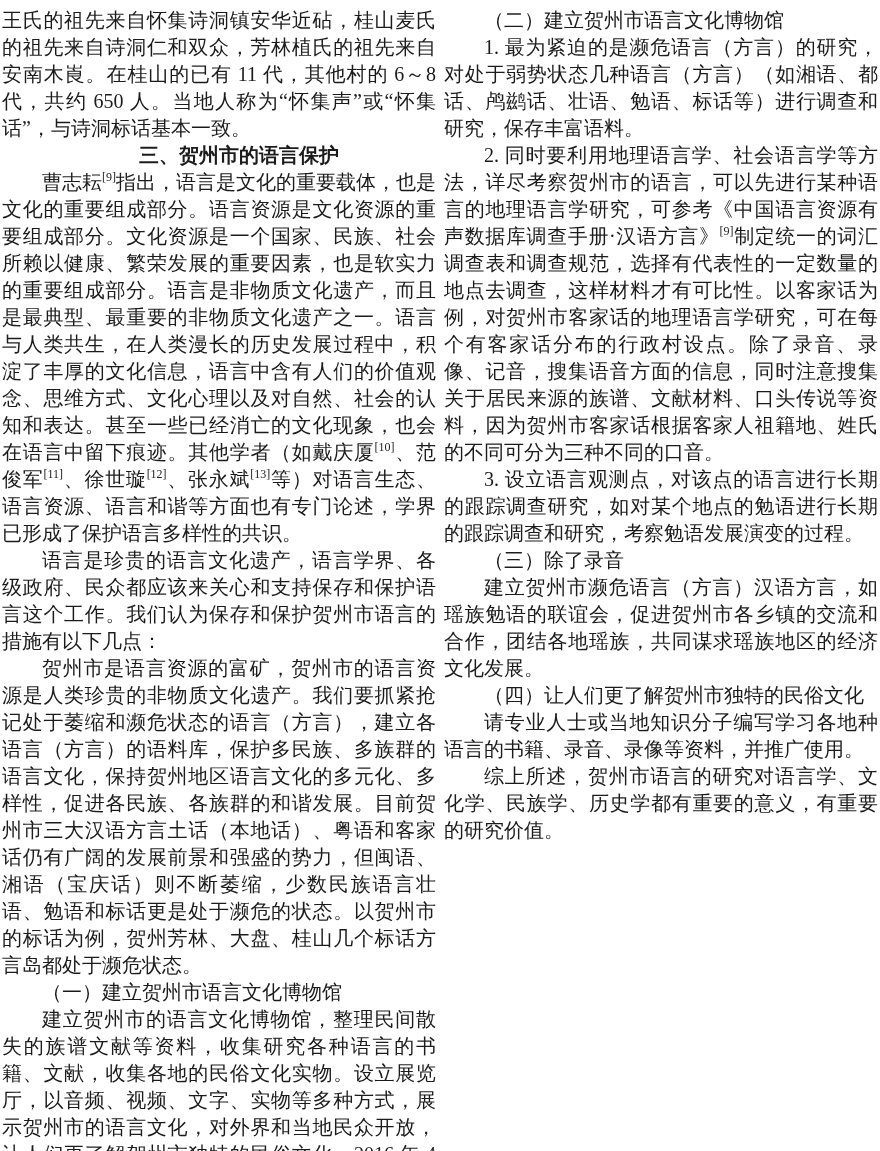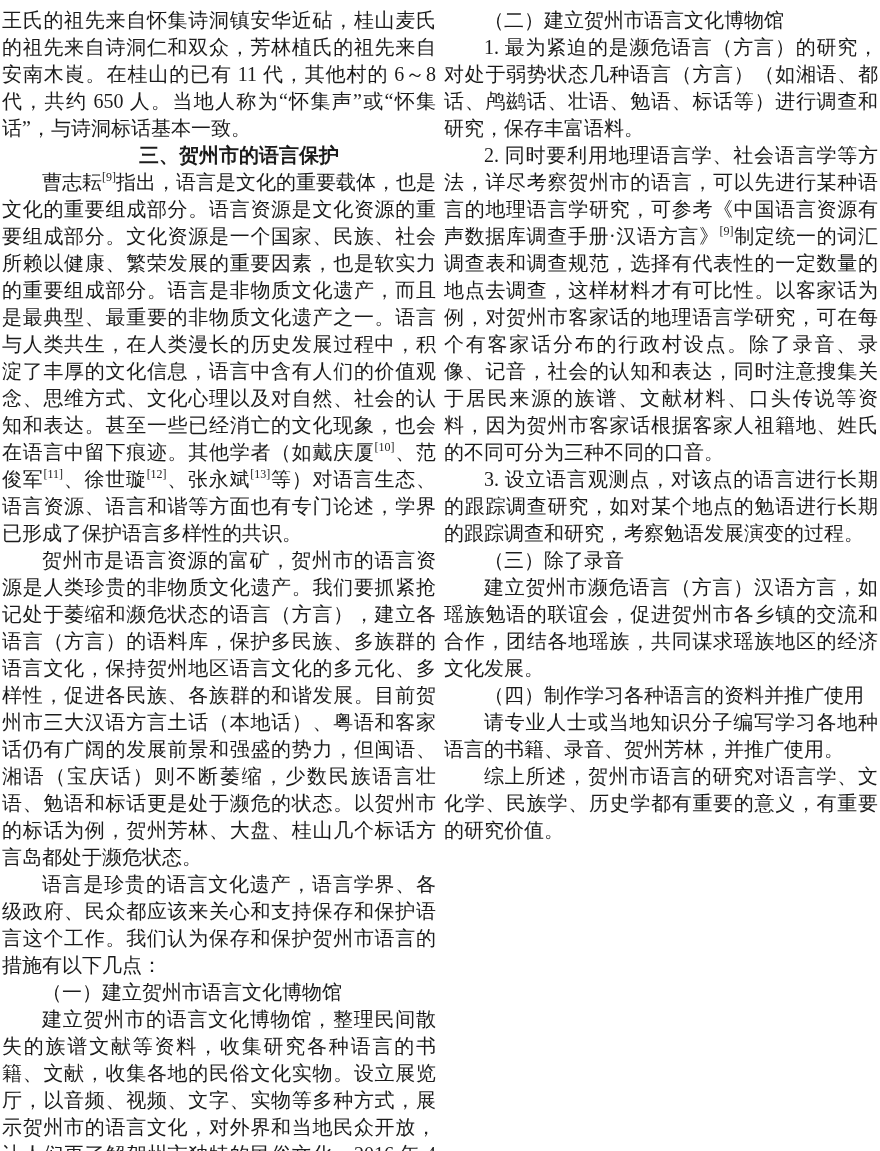--- a/index.html
+++ b/index.html
@@ -53,29 +53,29 @@
   }
 </style>
 </head>
 <body>
 
 <div class="page">
   <div class="col" id="col-left">
       <p class="no-indent"><span>王氏的祖先来自怀集诗洞镇安华近砧，桂山麦氏的祖先来自诗洞仁和双众，芳林植氏的祖先来自安南木崀。在桂山的已有 11 代，其他村的 6～8 代，共约 650 人。当地人称为“怀集声”或“怀集话”，与诗洞标话基本一致。</span></p>
       <p class="heading1"><span>三、贺州市的语言保护</span></p>
       <p class="indent"><span>曹志耘</span><sup class="cite">[9]</sup><span>指出，语言是文化的重要载体，也是文化的重要组成部分。语言资源是文化资源的重要组成部分。文化资源是一个国家、民族、社会所赖以健康、繁荣发展的重要因素，也是软实力的重要组成部分。语言是非物质文化遗产，而且是最典型、最重要的非物质文化遗产之一。语言与人类共生，在人类漫长的历史发展过程中，积淀了丰厚的文化信息，语言中含有人们的价值观念、思维方式、文化心理以及对自然、社会的认知和表达。甚至一些已经消亡的文化现象，也会在语言中留下痕迹。其他学者（如戴庆厦</span><sup class="cite">[10]</sup><span>、范俊军</span><sup class="cite">[11]</sup><span>、徐世璇</span><sup class="cite">[12]</sup><span>、张永斌</span><sup class="cite">[13]</sup><span>等）对语言生态、语言资源、语言和谐等方面也有专门论述，学界已形成了保护语言多样性的共识。</span></p>
+      <p class="indent"><span>语言是珍贵的语言文化遗产，语言学界、各级政府、民众都应该来关心和支持保存和保护语言这个工作。我们认为保存和保护贺州市语言的措施有以下几点：</span></p>
       <p class="indent"><span>贺州市是语言资源的富矿，贺州市的语言资源是人类珍贵的非物质文化遗产。我们要抓紧抢记处于萎缩和濒危状态的语言（方言），建立各语言（方言）的语料库，保护多民族、多族群的语言文化，保持贺州地区语言文化的多元化、多样性，促进各民族、各族群的和谐发展。目前贺州市三大汉语方言土话（本地话）、粤语和客家话仍有广阔的发展前景和强盛的势力，但闽语、湘语（宝庆话）则不断萎缩，少数民族语言壮语、勉语和标话更是处于濒危的状态。以贺州市的标话为例，贺州芳林、大盘、桂山几个标话方言岛都处于濒危状态。</span></p>
-      <p class="indent"><span>语言是珍贵的语言文化遗产，语言学界、各级政府、民众都应该来关心和支持保存和保护语言这个工作。我们认为保存和保护贺州市语言的措施有以下几点：</span></p>
       <p class="heading2"><span>（一）建立贺州市语言文化博物馆</span></p>
       <p class="indent"><span>建立贺州市的语言文化博物馆，整理民间散失的族谱文献等资料，收集研究各种语言的书籍、文献，收集各地的民俗文化实物。设立展览厅，以音频、视频、文字、实物等多种方式，展示贺州市的语言文化，对外界和当地民众开放，让人们更了解贺州市独特的民俗文化。2016 年 4 月 15 日贺州学院</span></p>
     </div>
   <div class="col" id="col-right">
       <p class="heading2"><span>（二）建立贺州市语言文化博物馆</span></p>
       <p class="indent"><span>1. 最为紧迫的是濒危语言（方言）的研究，对处于弱势状态几种语言（方言）（如湘语、都话、鸬鹚话、壮语、勉语、标话等）进行调查和研究，保存丰富语料。</span></p>
-      <p class="indent"><span>2. 同时要利用地理语言学、社会语言学等方法，详尽考察贺州市的语言，可以先进行某种语言的地理语言学研究，可参考《中国语言资源有声数据库调查手册·汉语方言》</span><sup class="cite">[9]</sup><span>制定统一的词汇调查表和调查规范，选择有代表性的一定数量的地点去调查，这样材料才有可比性。以客家话为例，对贺州市客家话的地理语言学研究，可在每个有客家话分布的行政村设点。除了录音、录像、记音，社会的认知和表达，同时注意搜集关于居民来源的族谱、文献材料、口头传说等资料，因为贺州市客家话根据客家人祖籍地、姓氏的不同可分为三种不同的口音。</span></p>
+      <p class="indent"><span>2. 同时要利用地理语言学、社会语言学等方法，详尽考察贺州市的语言，可以先进行某种语言的地理语言学研究，可参考《中国语言资源有声数据库调查手册·汉语方言》</span><sup class="cite">[9]</sup><span>制定统一的词汇调查表和调查规范，选择有代表性的一定数量的地点去调查，这样材料才有可比性。以客家话为例，对贺州市客家话的地理语言学研究，可在每个有客家话分布的行政村设点。除了录音、录像、记音，搜集语音方面的信息，同时注意搜集关于居民来源的族谱、文献材料、口头传说等资料，因为贺州市客家话根据客家人祖籍地、姓氏的不同可分为三种不同的口音。</span></p>
       <p class="indent"><span>3. 设立语言观测点，对该点的语言进行长期的跟踪调查研究，如对某个地点的勉语进行长期的跟踪调查和研究，考察勉语发展演变的过程。</span></p>
       <p class="heading2"><span>（三）除了录音</span></p>
       <p class="indent"><span>建立贺州市濒危语言（方言）汉语方言，如瑶族勉语的联谊会，促进贺州市各乡镇的交流和合作，团结各地瑶族，共同谋求瑶族地区的经济文化发展。</span></p>
-      <p class="heading2"><span>（四）制作学习各种语言的资料并推广使用</span></p>
-      <p class="indent"><span>请专业人士或当地知识分子编写学习各地种语言的书籍、录音、贺州芳林，并推广使用。</span></p>
+      <p class="heading2"><span>（四）让人们更了解贺州市独特的民俗文化</span></p>
+      <p class="indent"><span>请专业人士或当地知识分子编写学习各地种语言的书籍、录音、录像等资料，并推广使用。</span></p>
       <p class="indent"><span>综上所述，贺州市语言的研究对语言学、文化学、民族学、历史学都有重要的意义，有重要的研究价值。</span></p>
     </div>
 </div>
 
 </body></html>

